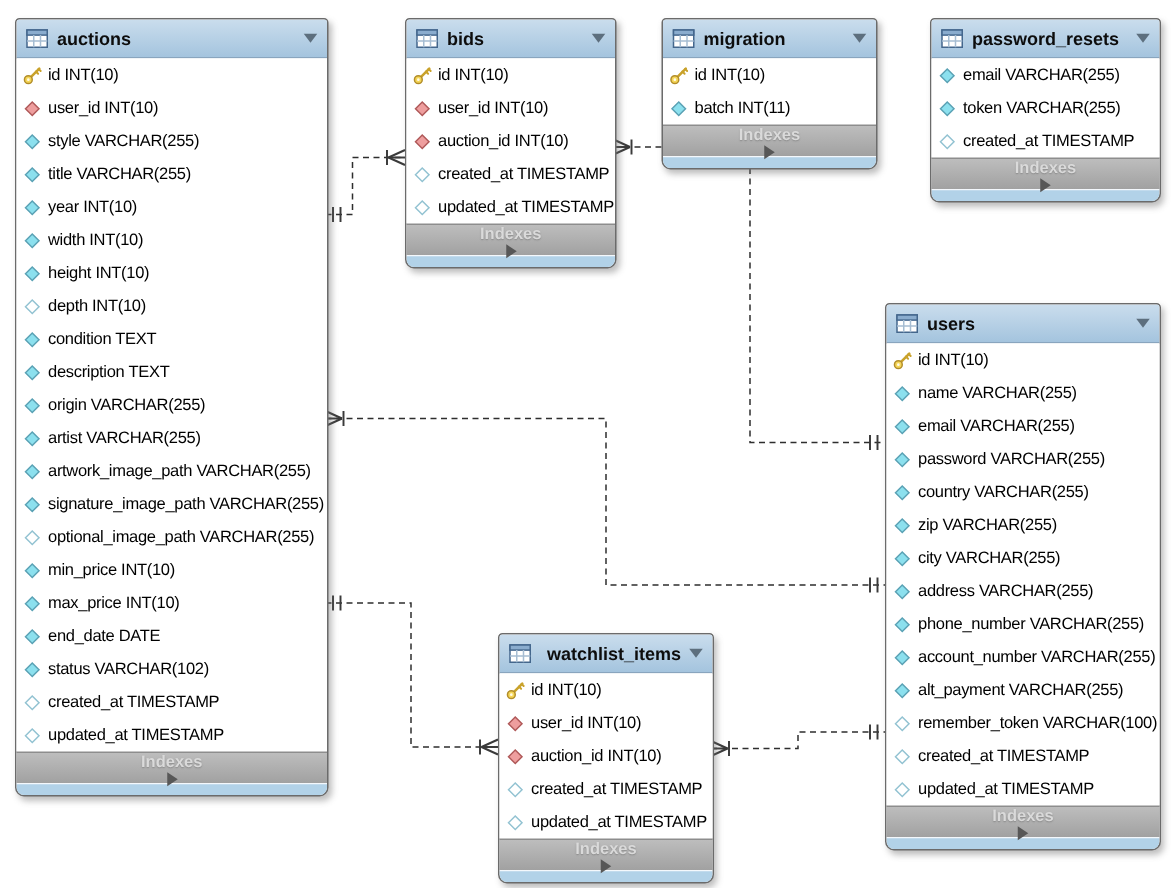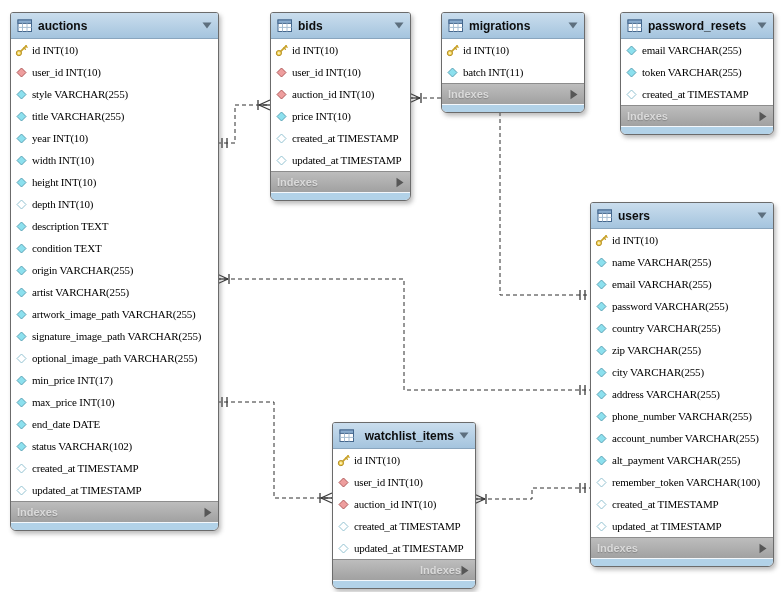--- a/index.html
+++ b/index.html
@@ -11,27 +11,27 @@
 
   .tbl{position:absolute;background:#ffffff;border:1px solid #6b6b6b;
        border-radius:3px 3px 6px 6px;
        box-shadow:2px 3px 4px rgba(110,110,110,.45);}
   .tbl-header{height:25px;display:flex;align-items:center;gap:5px;padding:0 6px;
        background:linear-gradient(#cadded,#a4c4de);
        border-bottom:1px solid #89a5be;border-radius:2px 2px 0 0;}
   .tbl-title{font-weight:bold;font-size:12px;color:#0d0d0d;flex:1;
        white-space:nowrap;overflow:hidden;}
   .icon-wrap{display:flex;align-items:center;flex:none;}
-  .tbl-body{background:#ffffff;font-family:Liberation Serif, serif;}
+  .tbl-body{background:#ffffff;}
   .tbl-row{height:22px;display:flex;align-items:center;gap:4px;padding:0 4px;
        font-size:11px;letter-spacing:-0.2px;color:#000;
        white-space:nowrap;overflow:hidden;}
   .row-icon{display:flex;align-items:center;justify-content:center;width:13px;flex:none;}
   .tbl-footer{height:20px;display:flex;align-items:center;padding:0 6px;
-       background:linear-gradient(#bdbdbd,#a1a1a1);border-top:1px solid #8d8d8d;}
+       background:linear-gradient(#bdbdbd,#a1a1a1);border-top:1px solid #8d8d8d;flex-direction:column;}
   .footer-label{font-weight:bold;font-size:11px;color:#dadada;flex:1;
        text-shadow:0 1px 1px rgba(90,90,90,.45);}
   .tbl-strip{height:7px;background:#b2d2e8;border-top:1px solid rgba(255,255,255,.85);
        border-radius:0 0 5px 5px;}
 </style>
 </head>
 <body>
 
 <div id="canvas">
     <svg id="rel-layer" width="782" height="592">
@@ -167,36 +167,36 @@
             </svg>
           </span>
           <span class="row-label">depth INT(10)</span>
         </div>
         <div class="tbl-row">
           <span class="row-icon">
             <svg width="11" height="11" viewBox="0 0 11 11">
               <path d="M5.5 1 L10 5.5 L5.5 10 L1 5.5 Z" fill="#8ce0ee" stroke="#5ba2b5"></path>
             </svg>
           </span>
+          <span class="row-label">condition TEXT</span>
+        </div>
+        <div class="tbl-row">
+          <span class="row-icon">
+            <svg width="11" height="11" viewBox="0 0 11 11">
+              <path d="M5.5 1 L10 5.5 L5.5 10 L1 5.5 Z" fill="#8ce0ee" stroke="#5ba2b5"></path>
+            </svg>
+          </span>
           <span class="row-label">description TEXT</span>
         </div>
         <div class="tbl-row">
           <span class="row-icon">
             <svg width="11" height="11" viewBox="0 0 11 11">
               <path d="M5.5 1 L10 5.5 L5.5 10 L1 5.5 Z" fill="#8ce0ee" stroke="#5ba2b5"></path>
             </svg>
           </span>
-          <span class="row-label">condition TEXT</span>
-        </div>
-        <div class="tbl-row">
-          <span class="row-icon">
-            <svg width="11" height="11" viewBox="0 0 11 11">
-              <path d="M5.5 1 L10 5.5 L5.5 10 L1 5.5 Z" fill="#8ce0ee" stroke="#5ba2b5"></path>
-            </svg>
-          </span>
           <span class="row-label">origin VARCHAR(255)</span>
         </div>
         <div class="tbl-row">
           <span class="row-icon">
             <svg width="11" height="11" viewBox="0 0 11 11">
               <path d="M5.5 1 L10 5.5 L5.5 10 L1 5.5 Z" fill="#8ce0ee" stroke="#5ba2b5"></path>
             </svg>
           </span>
           <span class="row-label">artist VARCHAR(255)</span>
         </div>
@@ -223,21 +223,21 @@
             </svg>
           </span>
           <span class="row-label">optional_image_path VARCHAR(255)</span>
         </div>
         <div class="tbl-row">
           <span class="row-icon">
             <svg width="11" height="11" viewBox="0 0 11 11">
               <path d="M5.5 1 L10 5.5 L5.5 10 L1 5.5 Z" fill="#8ce0ee" stroke="#5ba2b5"></path>
             </svg>
           </span>
-          <span class="row-label">min_price INT(17)</span>
+          <span class="row-label">min_price INT(10)</span>
         </div>
         <div class="tbl-row">
           <span class="row-icon">
             <svg width="11" height="11" viewBox="0 0 11 11">
               <path d="M5.5 1 L10 5.5 L5.5 10 L1 5.5 Z" fill="#8ce0ee" stroke="#5ba2b5"></path>
             </svg>
           </span>
           <span class="row-label">max_price INT(10)</span>
         </div>
         <div class="tbl-row">
@@ -326,28 +326,20 @@
           <span class="row-icon">
             <svg width="11" height="11" viewBox="0 0 11 11">
               <path d="M5.5 1 L10 5.5 L5.5 10 L1 5.5 Z" fill="#ee9e9e" stroke="#b05a5a"></path>
             </svg>
           </span>
           <span class="row-label">auction_id INT(10)</span>
         </div>
         <div class="tbl-row">
           <span class="row-icon">
             <svg width="11" height="11" viewBox="0 0 11 11">
-              <path d="M5.5 1 L10 5.5 L5.5 10 L1 5.5 Z" fill="#8ce0ee" stroke="#5ba2b5"></path>
-            </svg>
-          </span>
-          <span class="row-label">price INT(10)</span>
-        </div>
-        <div class="tbl-row">
-          <span class="row-icon">
-            <svg width="11" height="11" viewBox="0 0 11 11">
               <path d="M5.5 1 L10 5.5 L5.5 10 L1 5.5 Z" fill="#ffffff" stroke="#93c3d2"></path>
             </svg>
           </span>
           <span class="row-label">created_at TIMESTAMP</span>
         </div>
         <div class="tbl-row">
           <span class="row-icon">
             <svg width="11" height="11" viewBox="0 0 11 11">
               <path d="M5.5 1 L10 5.5 L5.5 10 L1 5.5 Z" fill="#ffffff" stroke="#93c3d2"></path>
             </svg>
@@ -369,21 +361,21 @@
       <div class="tbl-header">
         <span class="icon-wrap">
           <svg width="16" height="14" viewBox="0 0 16 14">
             <rect x="1" y="1" width="13.5" height="11.5" fill="#ffffff" stroke="#44678d"></rect>
             <rect x="1" y="1" width="13.5" height="3.4" fill="#8aacce" stroke="#44678d"></rect>
             <line x1="5.5" y1="4.4" x2="5.5" y2="12.5" stroke="#a6bdd2"></line>
             <line x1="10" y1="4.4" x2="10" y2="12.5" stroke="#a6bdd2"></line>
             <line x1="1" y1="8.4" x2="14.5" y2="8.4" stroke="#a6bdd2"></line>
           </svg>
         </span>
-        <span class="tbl-title">migrations</span>
+        <span class="tbl-title">migration</span>
         <span class="icon-wrap">
           <svg width="10" height="7" viewBox="0 0 10 7">
             <path d="M0.5 0.5 H9.5 L5 6.5 Z" fill="#5d6f7e"></path>
           </svg>
         </span>
       </div>
       <div class="tbl-body">
         <div class="tbl-row">
           <span class="row-icon">
             <svg width="13" height="13" viewBox="0 0 13 13">

